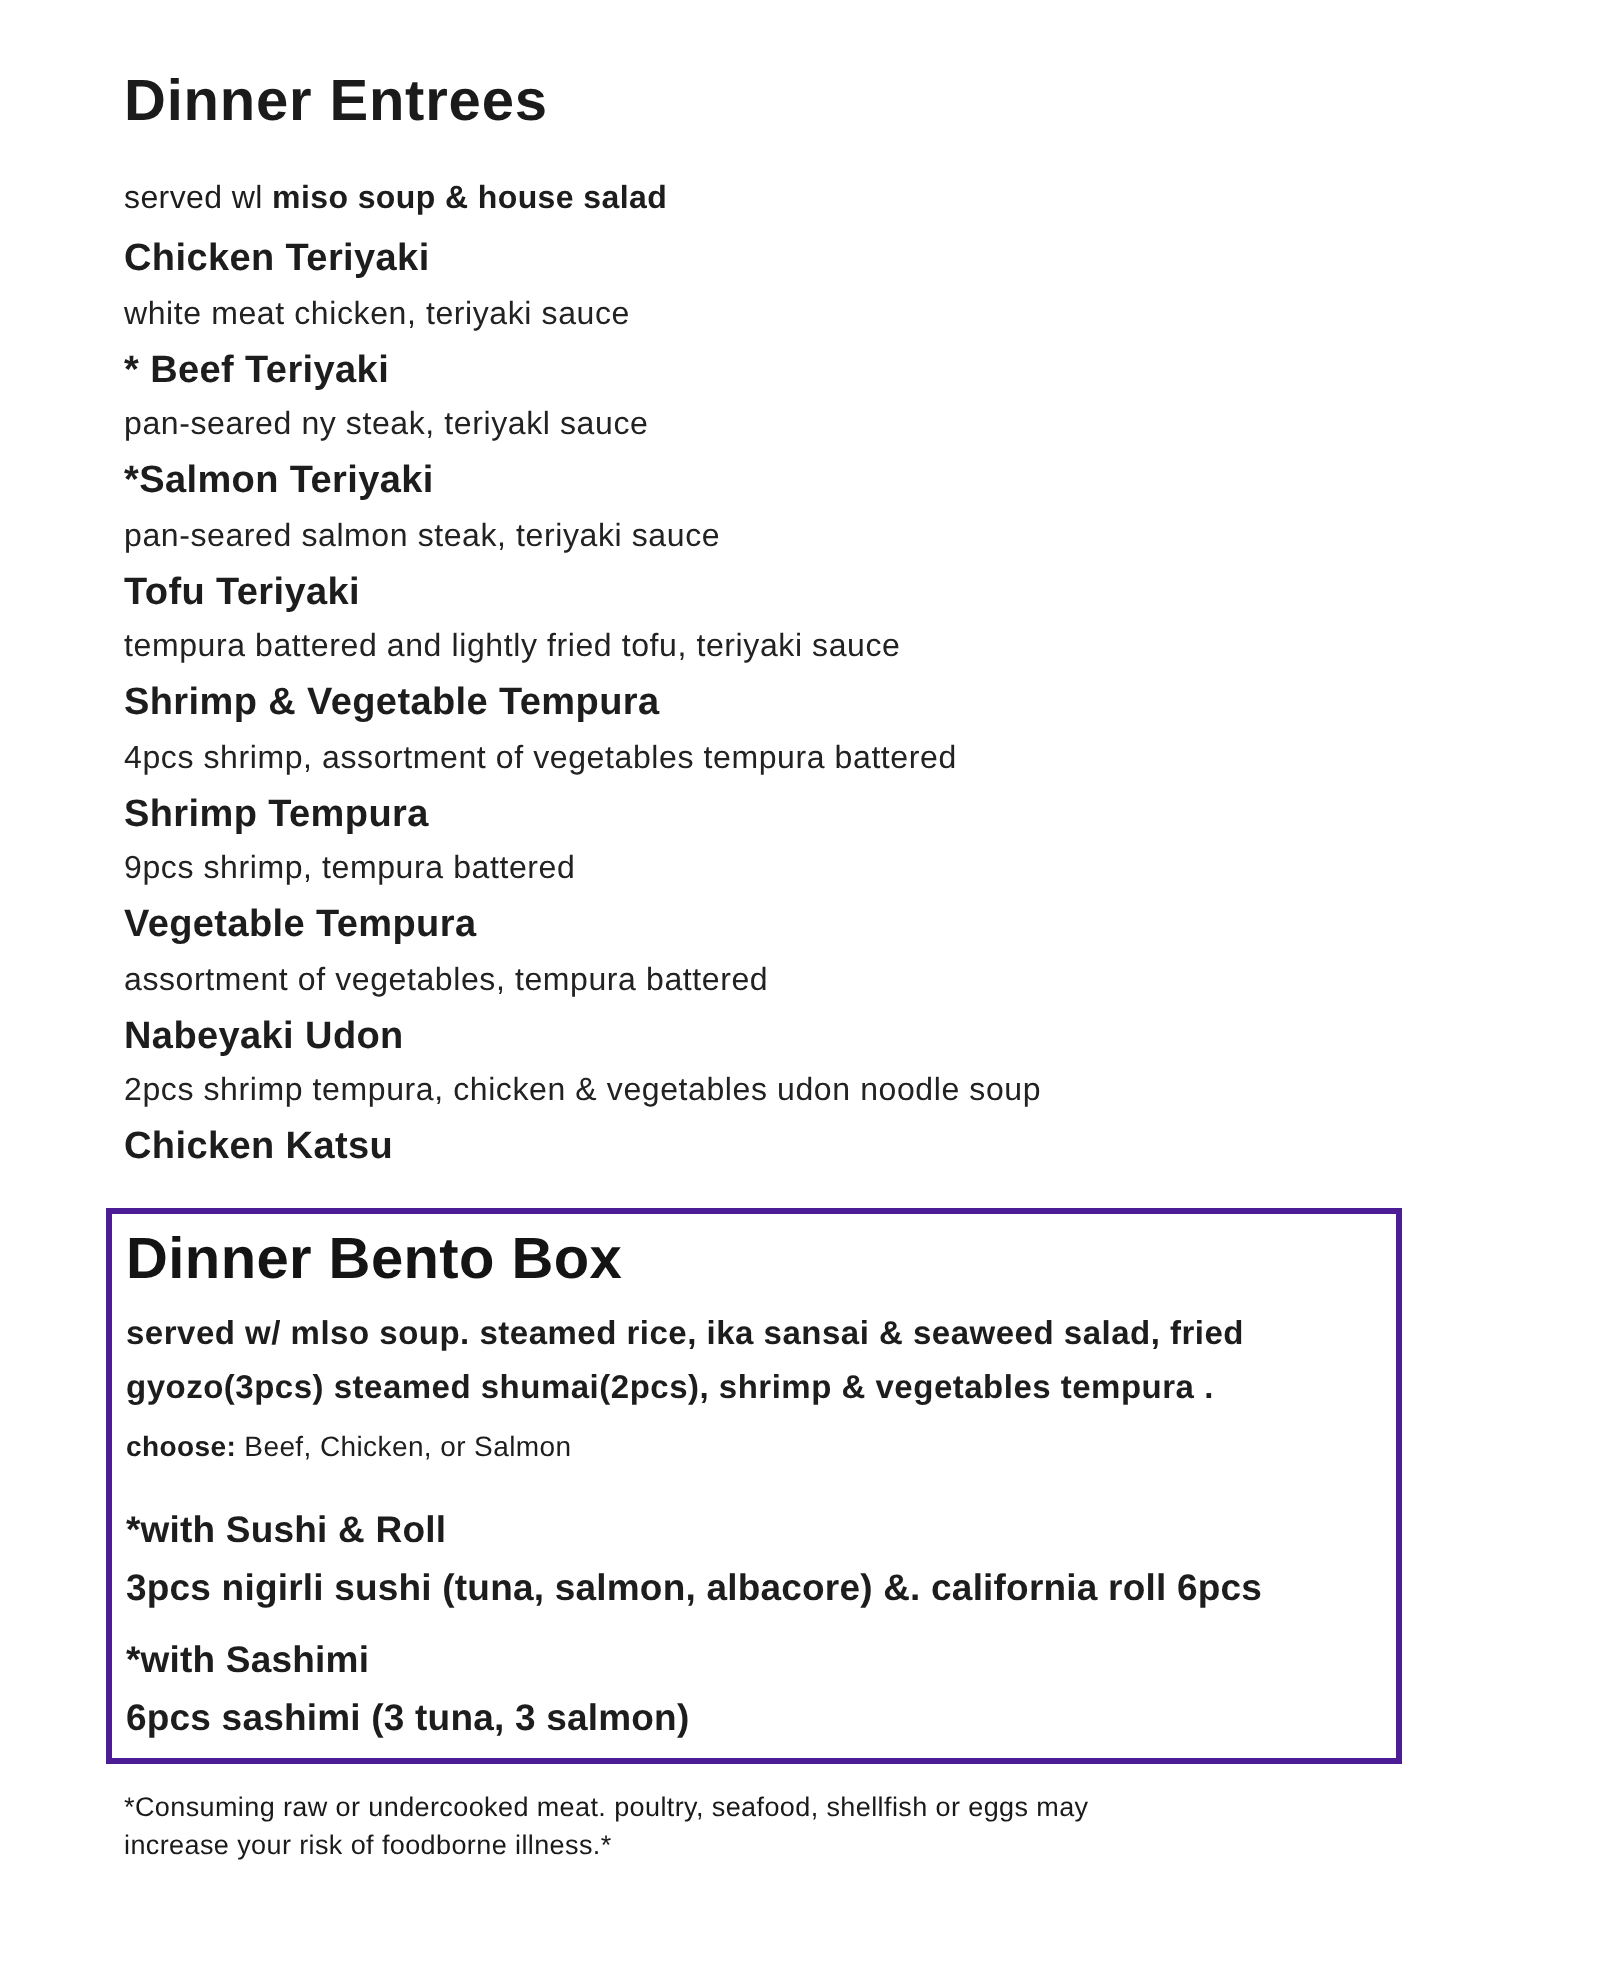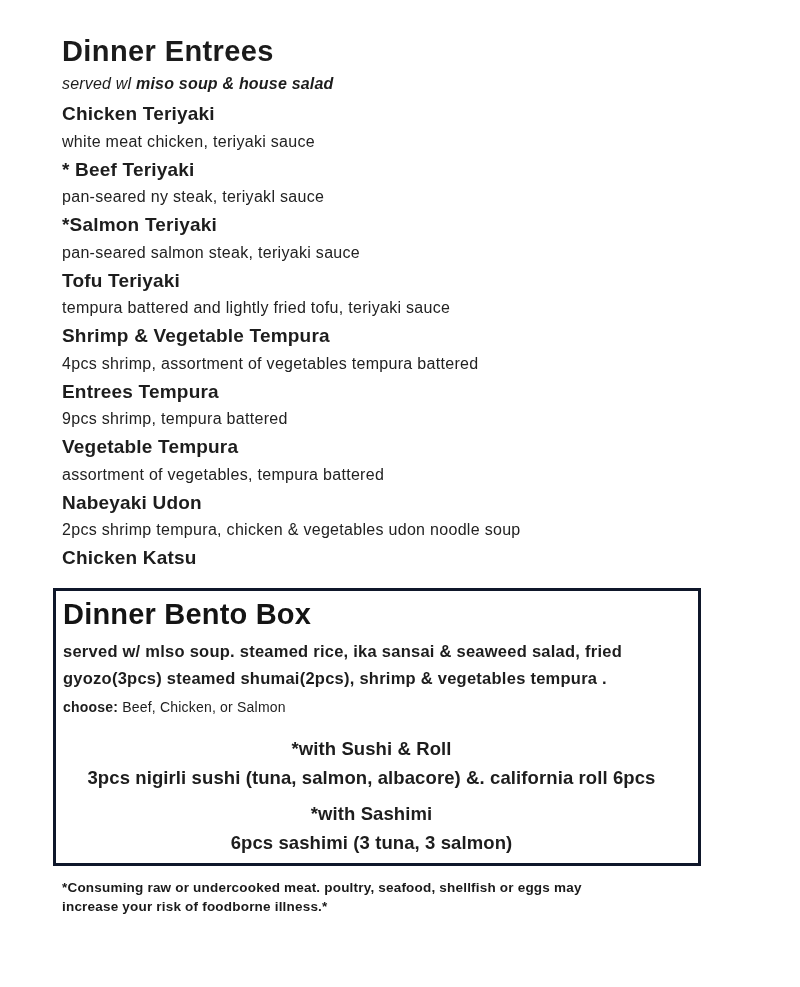--- a/index.html
+++ b/index.html
@@ -18,23 +18,22 @@
   
   .section-title {
     font-size: 29px;
     font-weight: 800;
     letter-spacing: 0.4px;
     line-height: 31px;
     color: #1b1b1b;
   }
   .entrees-subtitle {
     font-size: 16px;
-    font-style: italic;
     line-height: 26px;
-    margin-top: 4px;
+    margin-top: 20px;
     letter-spacing: 0.2px;
     font-weight: 500;
   }
   .entrees-subtitle .sub-bold { font-weight: 800; }
   .entrees-list { margin-top: 2px; }
   .menu-item { }
   .item-name {
     font-size: 19px;
     font-weight: 800;
     line-height: 29.5px;
@@ -47,21 +46,21 @@
     letter-spacing: 0.3px;
     color: #222;
   }
 
   
   .bento-box {
     width: 648px;
     height: 278px;
     margin-left: -9px;
     margin-top: 15px;
-    border: 3px solid #0f172a;
+    border: 3px solid #4c1d95;
     padding: 7px 18px 0 7px;
   }
   .bento-title {
     font-size: 29px;
     font-weight: 800;
     letter-spacing: 0.2px;
     line-height: 33px;
     color: #141414;
   }
   .bento-desc { margin-top: 7px; }
@@ -72,40 +71,40 @@
     letter-spacing: 0.25px;
   }
   .choose-line {
     font-size: 14px;
     line-height: 28px;
     margin-top: 1px;
     font-weight: 500;
     letter-spacing: 0.2px;
   }
   .choose-line .choose-label { font-weight: 800; }
-  .bento-option { margin-top: 13px; text-align: center; }
+  .bento-option { margin-top: 13px; }
   .bento-option.second { margin-top: 7px; }
   .option-name {
     font-size: 18.5px;
     font-weight: 800;
     line-height: 29px;
     letter-spacing: 0.1px;
   }
   .option-desc {
     font-size: 18.5px;
     font-weight: 700;
     line-height: 29px;
     letter-spacing: 0.1px;
   }
 
   
   .footer-note {
     margin-top: 12px;
     font-size: 13.5px;
-    font-weight: 700;
+    font-weight: 400;
     line-height: 19px;
     letter-spacing: 0.2px;
     color: #1a1a1a;
   }
 </style>
 </head>
 <body>
 
 <div class="page">
 
@@ -128,21 +127,21 @@
       </div>
       <div class="menu-item">
         <div class="item-name">Tofu Teriyaki</div>
         <div class="item-desc">tempura battered and lightly fried tofu, teriyaki sauce</div>
       </div>
       <div class="menu-item">
         <div class="item-name">Shrimp &amp; Vegetable Tempura</div>
         <div class="item-desc">4pcs shrimp, assortment of vegetables tempura battered</div>
       </div>
       <div class="menu-item">
-        <div class="item-name">Entrees Tempura</div>
+        <div class="item-name">Shrimp Tempura</div>
         <div class="item-desc">9pcs shrimp, tempura battered</div>
       </div>
       <div class="menu-item">
         <div class="item-name">Vegetable Tempura</div>
         <div class="item-desc">assortment of vegetables, tempura battered</div>
       </div>
       <div class="menu-item">
         <div class="item-name">Nabeyaki Udon</div>
         <div class="item-desc">2pcs shrimp tempura, chicken &amp; vegetables udon noodle soup</div>
       </div>

